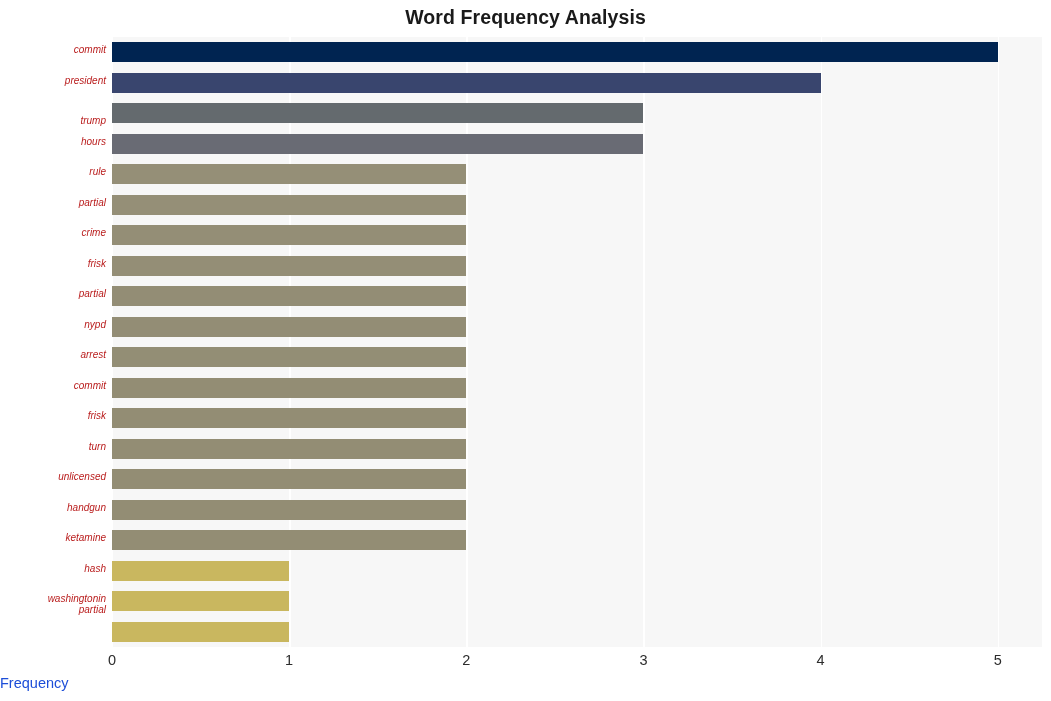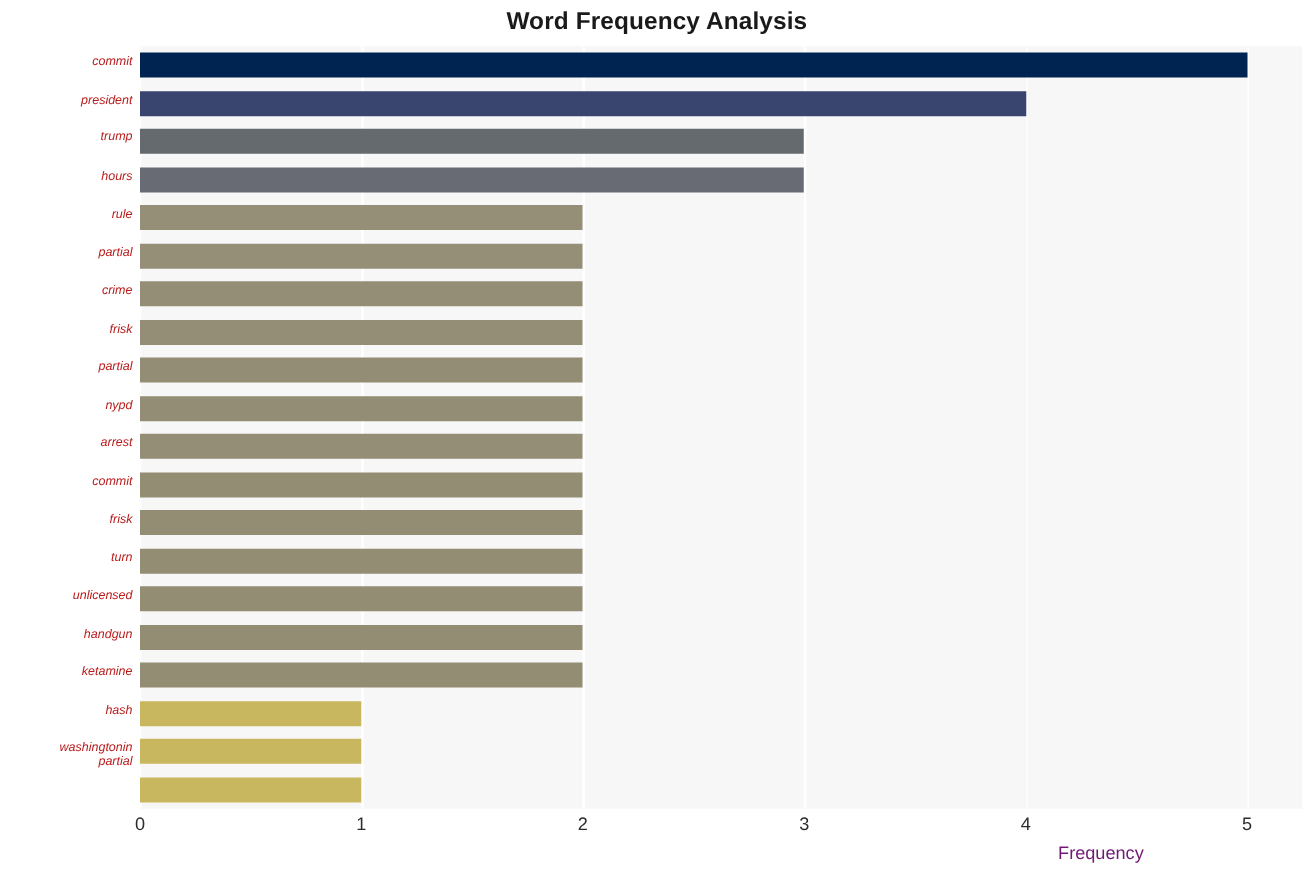--- a/index.html
+++ b/index.html
@@ -106,23 +106,23 @@
     font-size: 14.5px;
     color: #2c2c2c;
     line-height: 1.2;
   }
 
   #xaxis-label {
     position: absolute;
     left: 0;
     top: 675px;
     width: 915px;
-    text-align: right;
+    text-align: left;
     font-size: 14.5px;
-    color: #701a75;
+    color: #1d4ed8;
     white-space: nowrap;
   }
 </style>
 </head>
 <body style="background: rgb(255, 255, 255);">
 
 <div id="chart-root">
 
   <div id="chart-title">Word Frequency Analysis</div>
 
@@ -155,21 +155,21 @@
         <div class="bar" title="ketamine: 2" style="top: 493.25px; width: 354.286px; background: rgb(147, 141, 116);"></div>
         <div class="bar" title="hash: 1" style="top: 523.75px; width: 177.143px; background: rgb(201, 183, 95);"></div>
         <div class="bar" title="washingtonin: 1" style="top: 554.25px; width: 177.143px; background: rgb(201, 183, 95);"></div>
         <div class="bar" title="partial: 1" style="top: 584.75px; width: 177.143px; background: rgb(201, 183, 95);"></div>
       </div>
   </div>
 
   <div id="ylabels-layer">
       <div class="ylabel" style="top: 8.25px;">commit</div>
       <div class="ylabel" style="top: 38.75px;">president</div>
-      <div class="ylabel" style="top: 68px;">trump</div>
+      <div class="ylabel" style="top: 79px;">trump</div>
       <div class="ylabel" style="top: 99.75px;">hours</div>
       <div class="ylabel" style="top: 130.25px; text-align: right;">rule</div>
       <div class="ylabel" style="top: 160.75px;">partial</div>
       <div class="ylabel" style="top: 191.25px;">crime</div>
       <div class="ylabel" style="top: 221.75px;">frisk</div>
       <div class="ylabel" style="top: 252.25px;">partial</div>
       <div class="ylabel" style="top: 282.75px;">nypd</div>
       <div class="ylabel" style="top: 313.25px;">arrest</div>
       <div class="ylabel" style="top: 343.75px;">commit</div>
       <div class="ylabel" style="top: 374.25px;">frisk</div>

